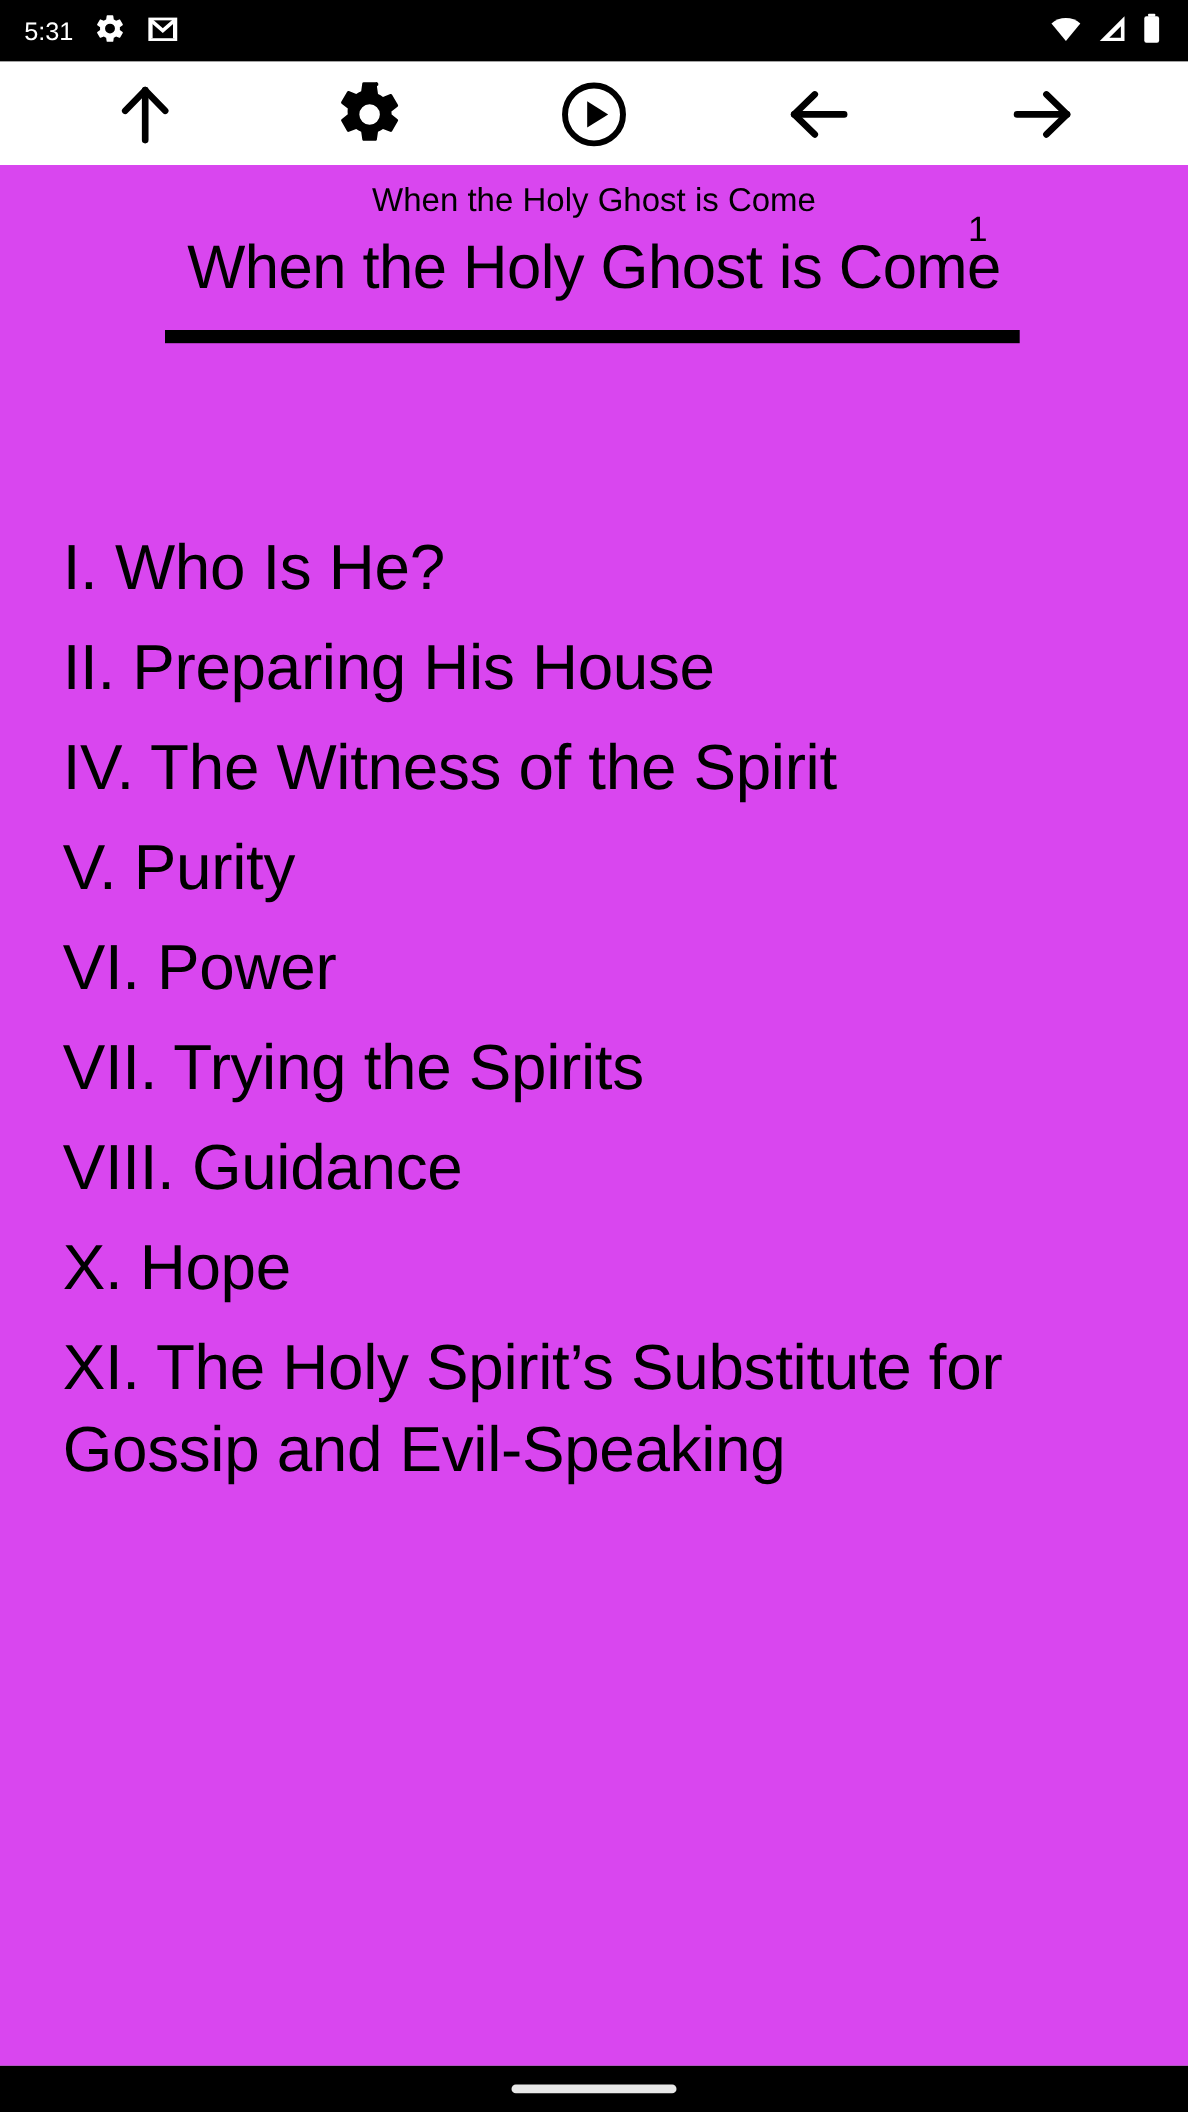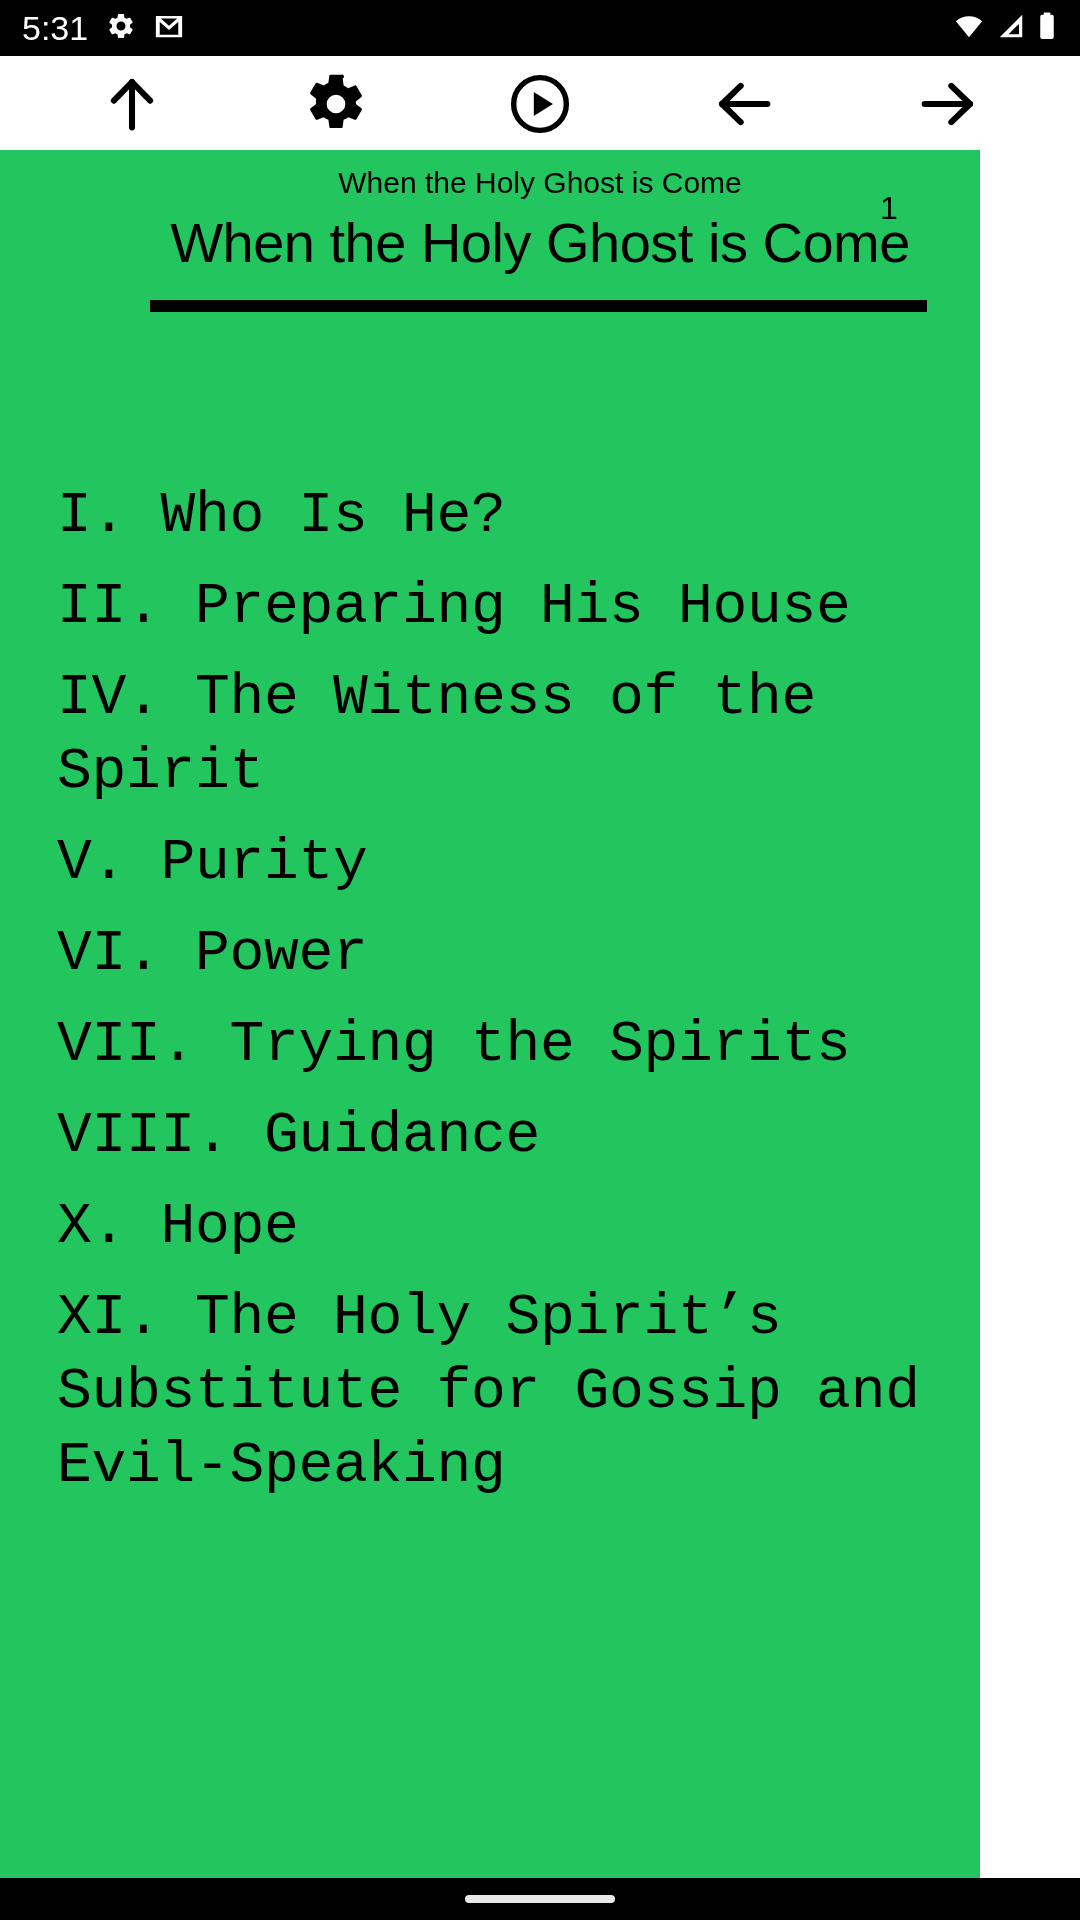--- a/index.html
+++ b/index.html
@@ -29,21 +29,21 @@
     padding: 0 22px;
     box-sizing: border-box;
   }
   .status-left {
     display: flex;
     align-items: center;
     gap: 18px;
   }
   .status-time {
     color: #ffffff;
-    font-size: 34px;
+    font-size: 23px;
     font-family: "Liberation Sans", sans-serif;
     letter-spacing: 0px;
     line-height: 1;
   }
   .status-right {
     display: flex;
     align-items: center;
     gap: 9px;
   }
   .si { display: block; }
@@ -70,23 +70,23 @@
     background: transparent;
     border: none;
     padding: 0;
     cursor: pointer;
   }
 
   
   .page {
     position: absolute;
     top: 150px; left: 0;
-    width: 980px;
+    width: 1080px;
     height: 1728px;
-    background: #22c55e;
+    background: #d946ef;
     overflow: hidden;
   }
 
   
   .doc-header {
     position: absolute;
     top: 0; left: 0;
     width: 1080px;
     height: 88px;
     overflow: hidden;
@@ -146,21 +146,21 @@
   
   .contents {
     position: absolute;
     top: 329px;
     left: 57px;
     width: 975px;
   }
   .toc-item {
     font-size: 58px;
     line-height: 74px;
-    font-family: Liberation Mono, monospace;
+    font-family: Liberation Sans, sans-serif;
     color: #000000;
     letter-spacing: -0.3px;
     margin: 0 0 17px 0;
   }
 
   
   .nav-bar {
     position: absolute;
     left: 0;
     top: 1878px;

